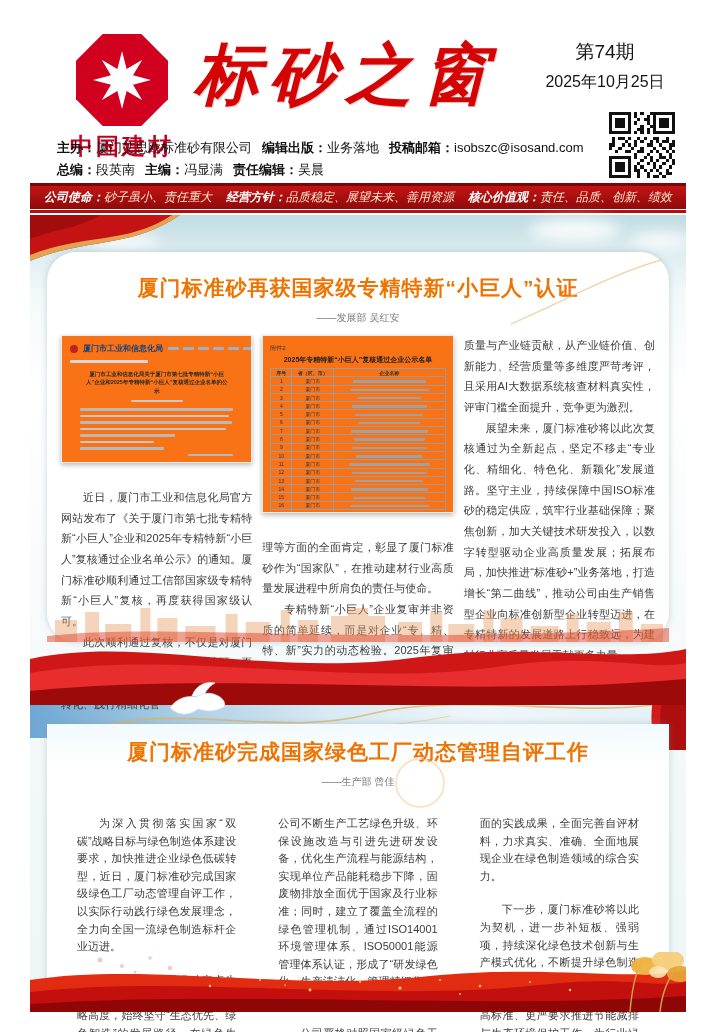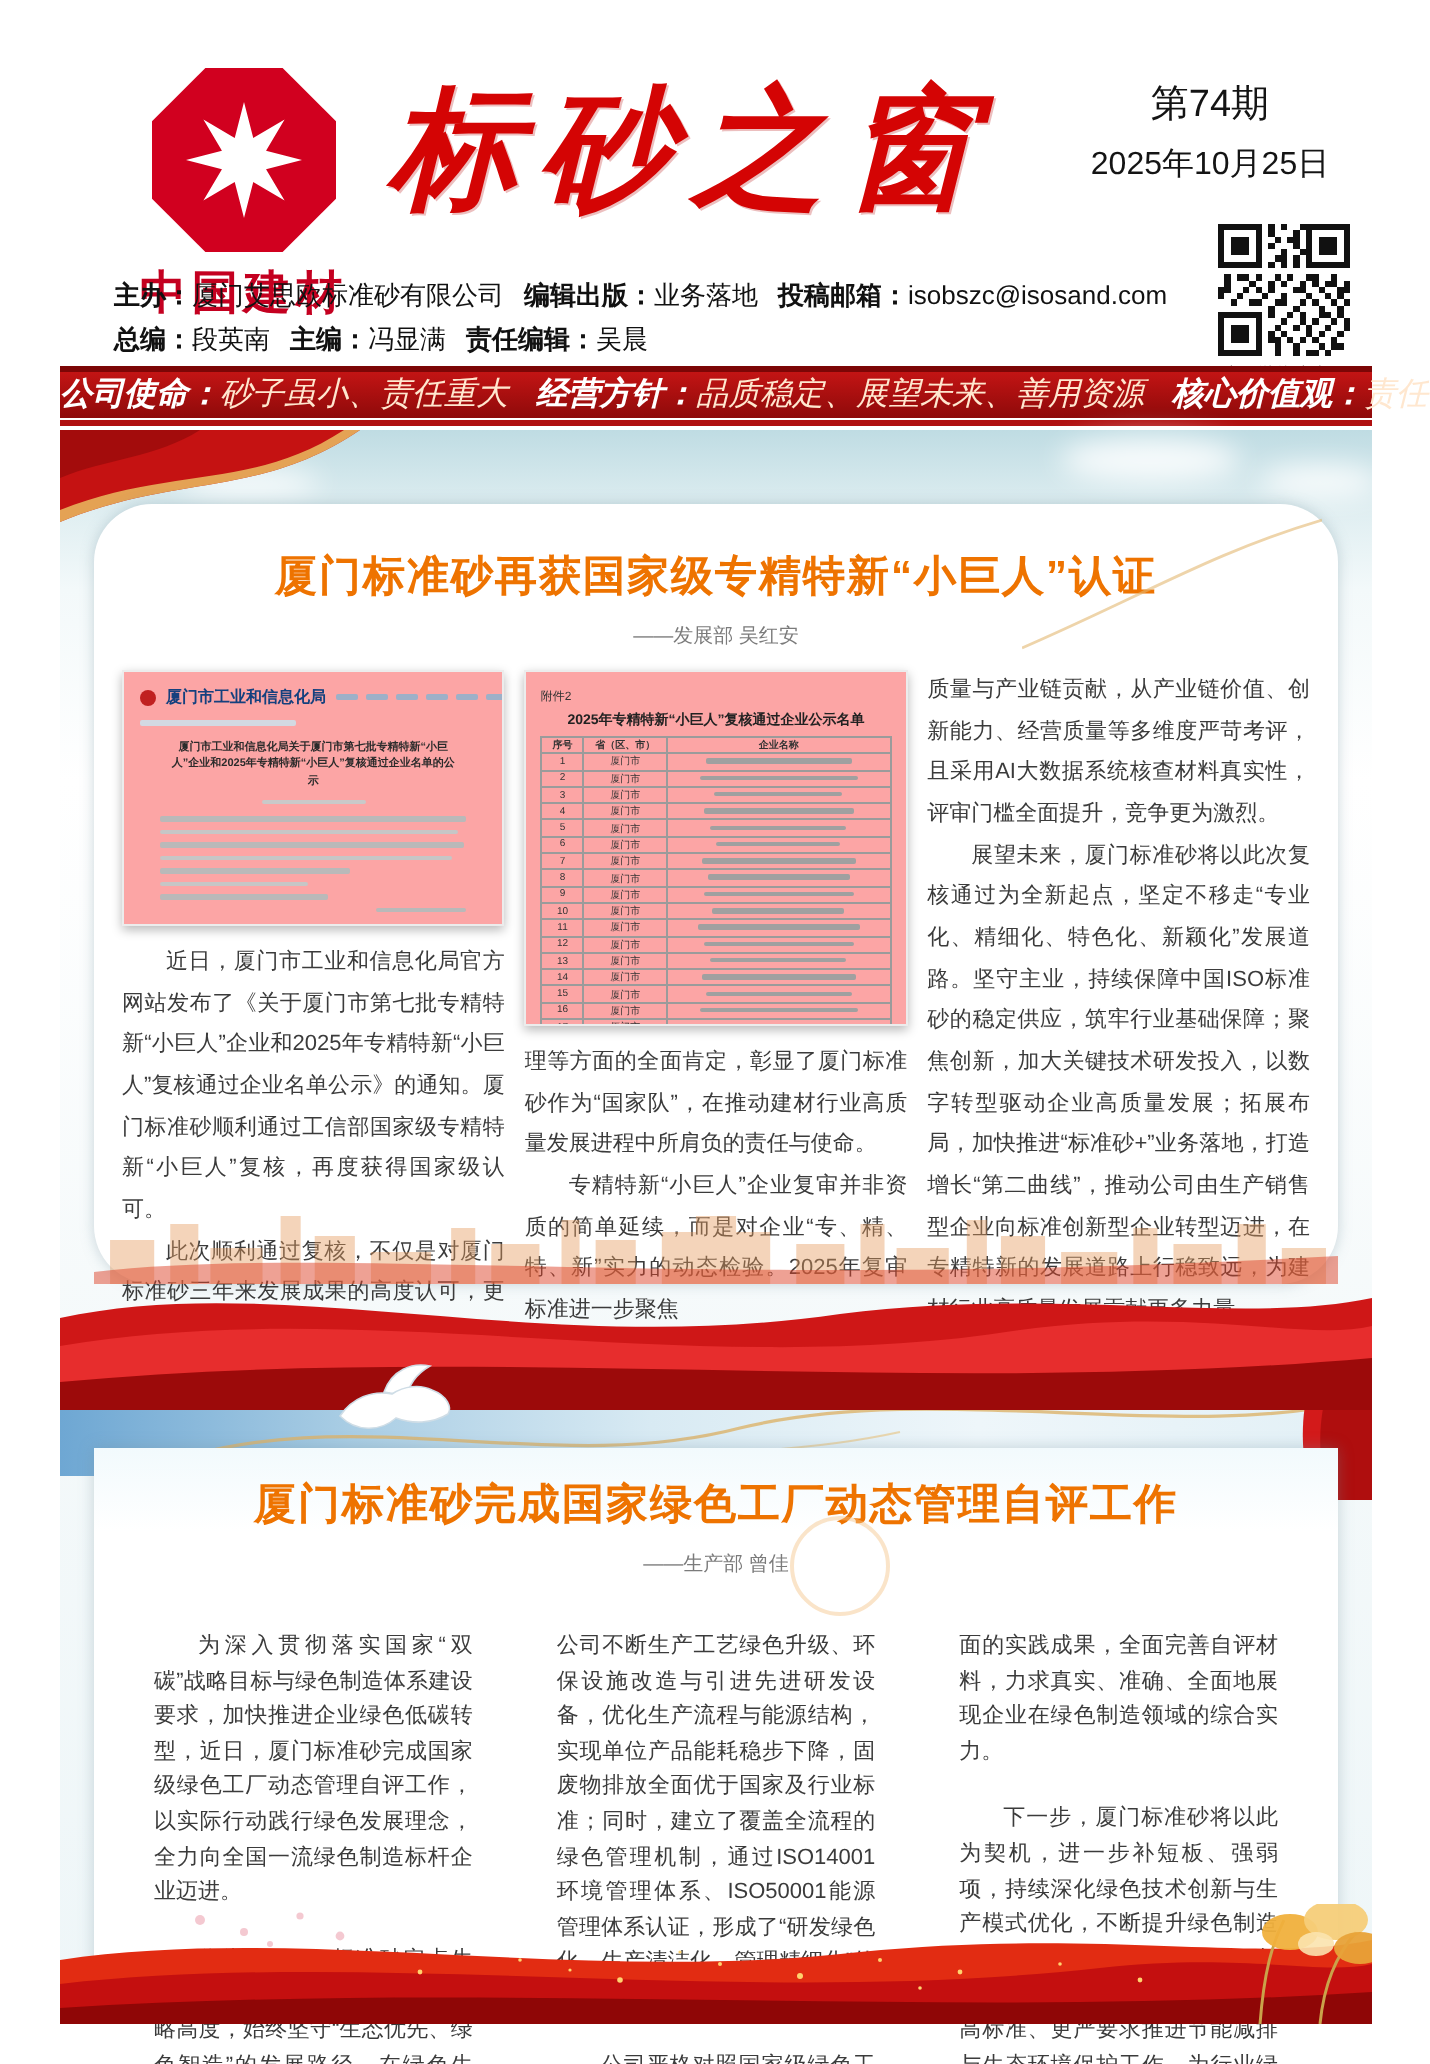--- a/index.html
+++ b/index.html
@@ -30,22 +30,22 @@
     font-size:9px;color:#4a4a4a;}
 
   .info{position:absolute;left:57px;display:flex;column-gap:10px;font-size:13px;color:#111;white-space:nowrap;}
   .info b{font-weight:bold;}
   .info-1{top:139px;}
   .info-2{top:161px;}
 
   
   .banner{position:absolute;left:30px;right:29px;top:183px;height:23px;
     background:linear-gradient(180deg,#c31414,#8e0a0a);border-top:3px solid #7c0606;
-    display:flex;align-items:center;justify-content:flex-start;column-gap:14px;
-    font-family:"DejaVu Serif",serif;font-style:italic;font-size:16px;white-space:nowrap;}
+    display:flex;align-items:center;justify-content:center;column-gap:14px;
+    font-family:"DejaVu Serif",serif;font-style:italic;font-size:12px;white-space:nowrap;}
   .banner .lab{color:#ffffff;font-weight:bold;}
   .banner .val{color:#ffe7cf;}
   .rule{position:absolute;left:30px;right:29px;top:210px;height:3px;background:#b01010;}
 
   
   .bg{position:absolute;left:30px;top:215px;width:656px;height:797px;
     background:linear-gradient(180deg,#bfdce3 0%,#dfeef1 5%,#f3f9fa 10%,#ffffff 22%,#f4f9fa 60%,#eef6f8 100%);}
   .cloud{position:absolute;background:rgba(255,255,255,.85);border-radius:50%;filter:blur(7px);}
   .ribbon-tl{position:absolute;left:30px;top:215px;width:230px;height:48px;}
   .sky2{position:absolute;left:30px;top:672px;width:656px;height:66px;
@@ -66,22 +66,22 @@
   .col{flex:1;min-width:0;font-size:11px;color:#3b3b3b;text-align:justify;}
   .card1 .col p{margin:0;line-height:1.88;}
   .card2 .col p{margin:16px;line-height:1.60;}
   p.ind{text-indent:2em;}
   p.cont{text-indent:0;}
   .deco-ring{position:absolute;left:56%;top:34px;width:46px;height:46px;border:2px solid #f3c488;
     border-radius:50%;opacity:.45;}
   .gold-arc-card1{position:absolute;right:8px;top:6px;width:150px;height:70px;opacity:.6;}
 
   
-  .fig{background:#fca5a5;border:1px solid #ececec;box-shadow:0 2px 5px rgba(0,0,0,.28);
-    margin-bottom:8px;position:relative;overflow:hidden;}
+  .fig{background:#f97316;border:1px solid #ececec;box-shadow:0 2px 5px rgba(0,0,0,.28);
+    margin-bottom:24px;position:relative;overflow:hidden;}
   .fig-web{height:128px;padding:7px 8px;box-sizing:border-box;}
   .web-top{display:flex;align-items:center;column-gap:5px;}
   .web-seal{width:8px;height:8px;border-radius:50%;background:#c02020;flex:0 0 auto;}
   .web-site{font-size:8px;font-weight:bold;color:#14407e;white-space:nowrap;}
   .web-nav{display:flex;column-gap:4px;margin-left:auto;}
   .web-nav i{display:block;width:11px;height:3px;background:#9db0c8;border-radius:1px;}
   .web-crumb{height:3px;width:45%;background:#d3d9e2;border-radius:1px;margin:6px 0 7px;}
   .web-doc-title{font-size:5.5px;line-height:1.5;font-weight:bold;color:#2b2b2b;text-align:center;
     padding:0 14px;}
   .web-meta{height:2.5px;width:30%;background:#c9c9c9;margin:5px auto 6px;border-radius:1px;}

